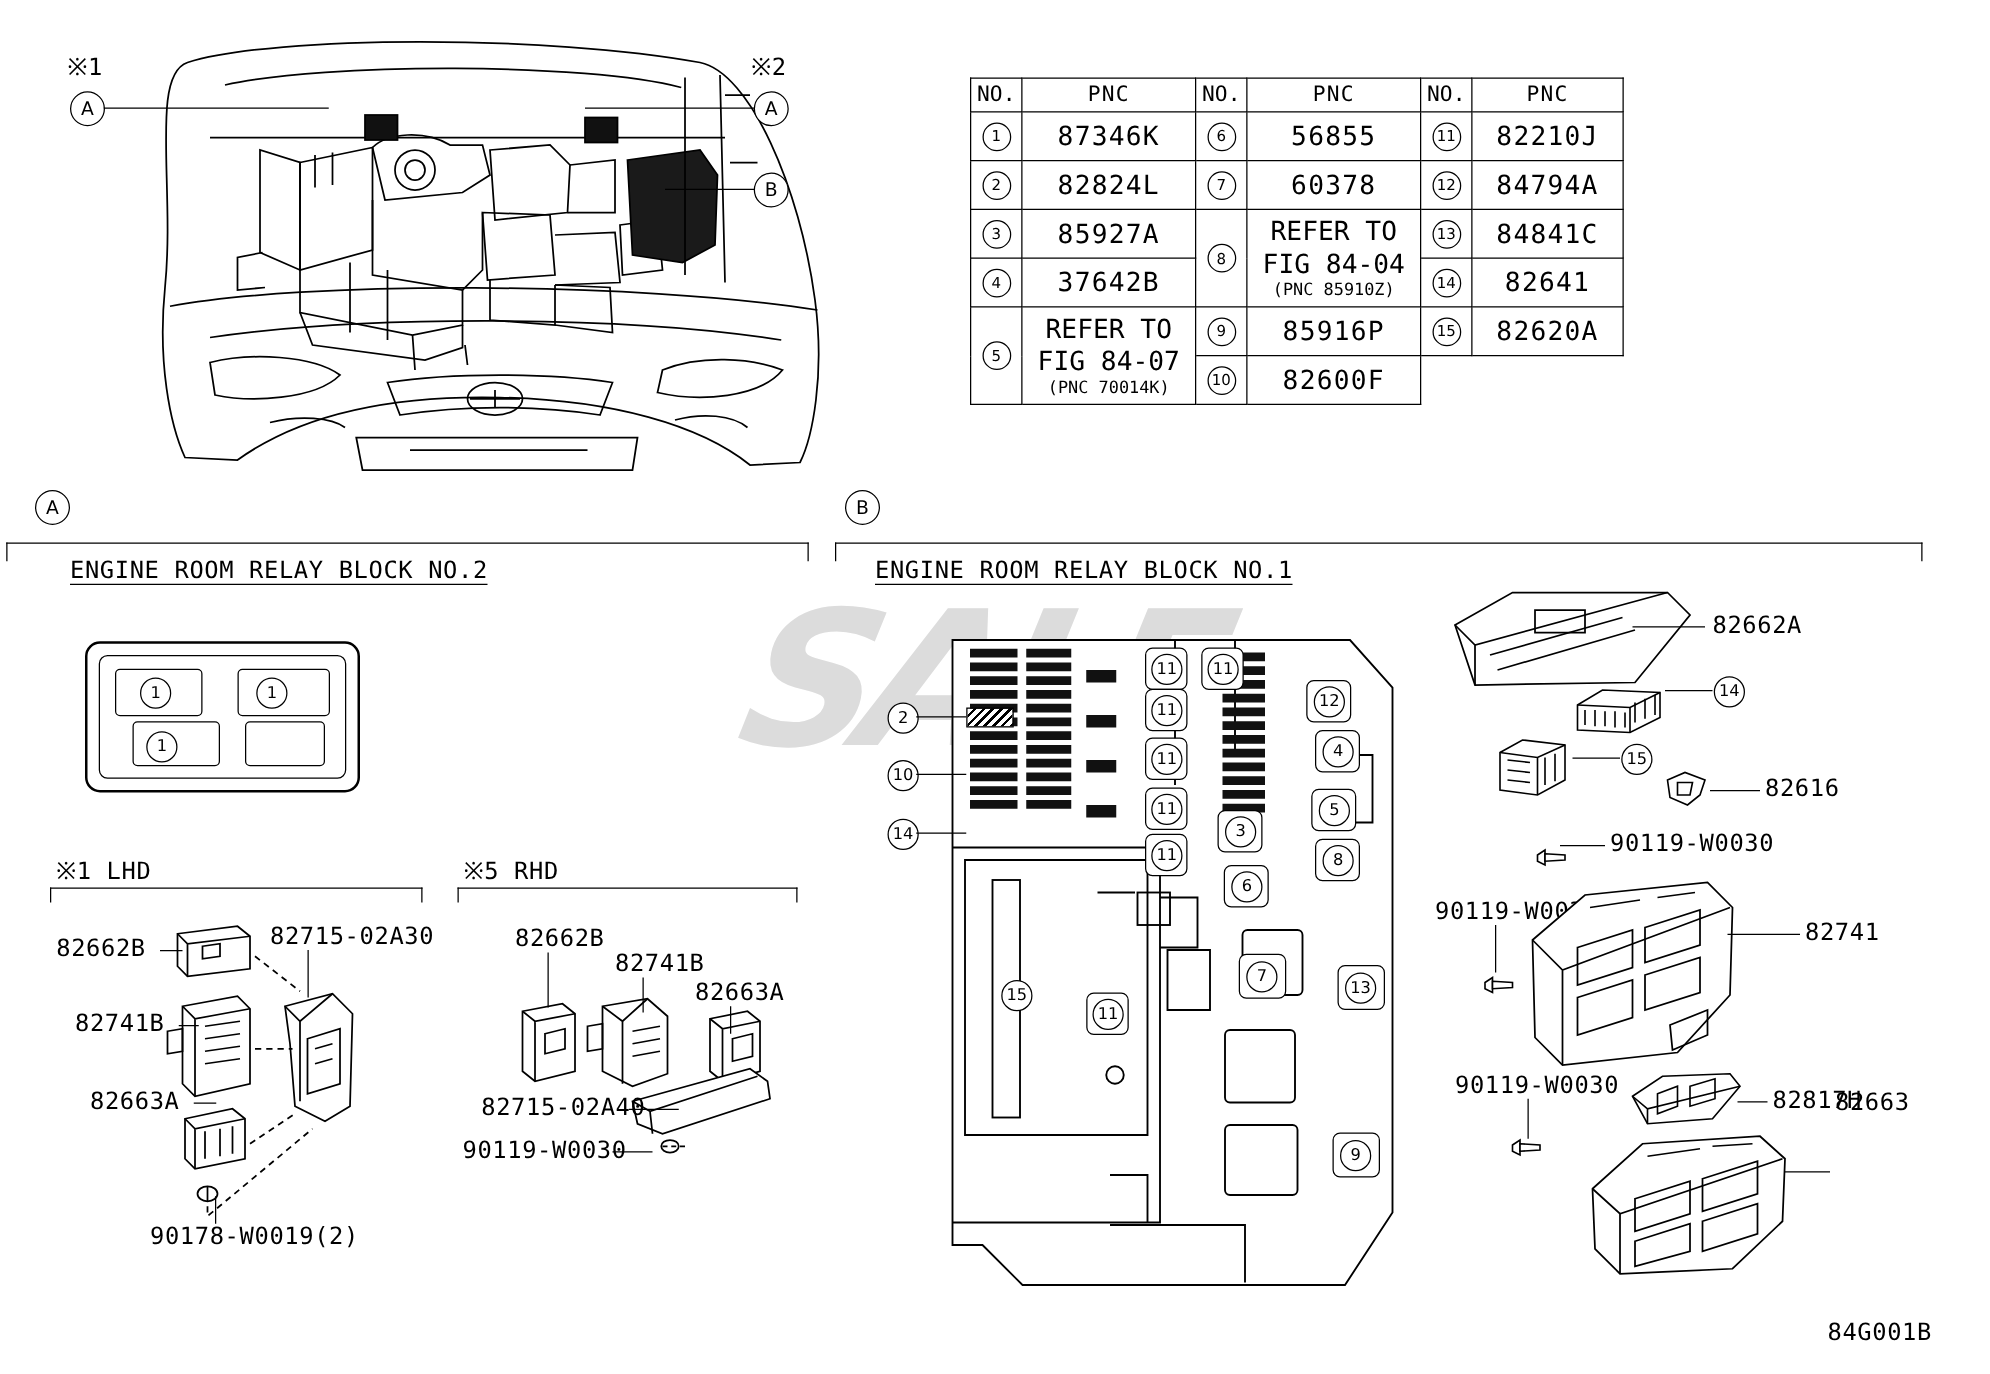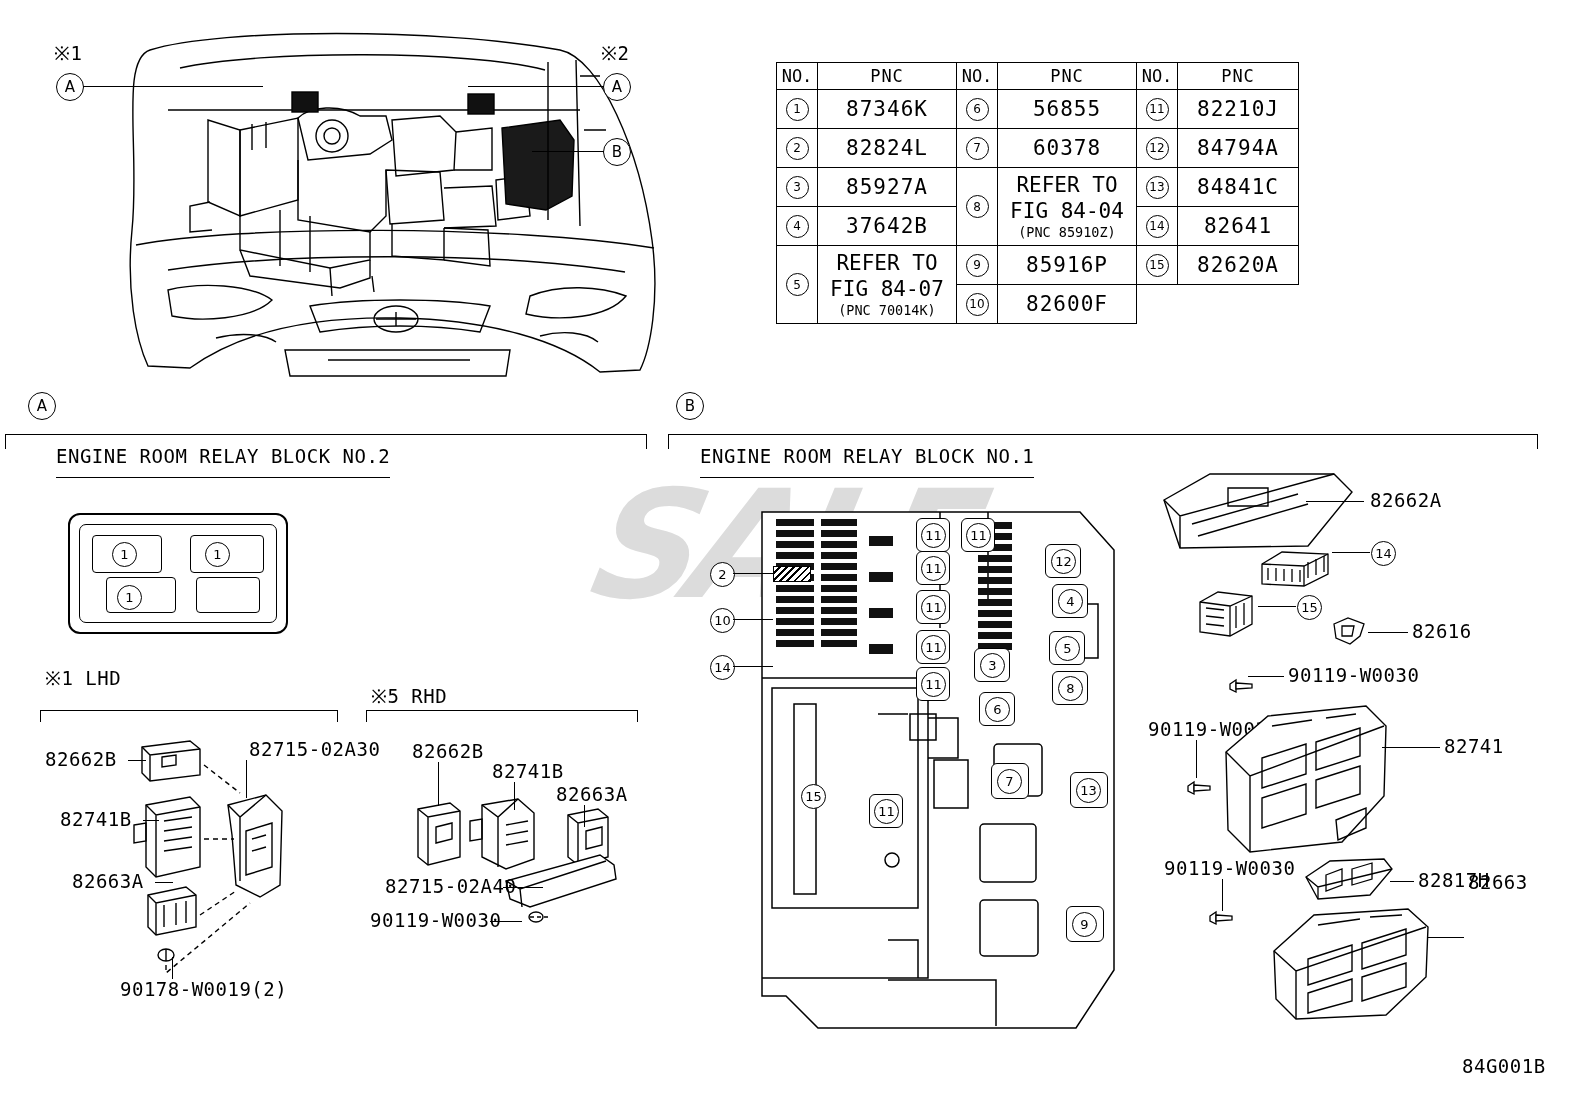--- a/index.html
+++ b/index.html
@@ -59,21 +59,21 @@
     letter-spacing: 0;
   }
   .refer .small { font-size: 13.5px; }
 
   
   .sec-label {
     font-family: "DejaVu Sans Mono", monospace;
     font-size: 19px;
     letter-spacing: 0.5px;
     border-bottom: 1.6px solid #000;
-    padding-bottom: 10px;
+    padding-bottom: 0;
     display: inline-block;
   }
   .bracket-top { border-top: 1.4px solid #000; }
   .bracket-left { border-left: 1.4px solid #000; }
   .bracket-right { border-right: 1.4px solid #000; }
 
   .lbl {
     font-family: "DejaVu Sans Mono", monospace;
     font-size: 19px;
     letter-spacing: 0.5px;
@@ -308,21 +308,21 @@
   <div id="relay2-inner"></div>
   <div class="relay2-cell" style="left:22px;top:20px;width:68px;height:36px;"></div>
   <div class="relay2-cell" style="left:120px;top:20px;width:72px;height:36px;"></div>
   <div class="relay2-cell" style="left:36px;top:62px;width:68px;height:34px;"></div>
   <div class="relay2-cell" style="left:126px;top:62px;width:62px;height:34px;"></div>
 </div>
 <div class="abs circ circ-md" style="left:112px;top:542px;">1</div>
 <div class="abs circ circ-md" style="left:205px;top:542px;">1</div>
 <div class="abs circ circ-md" style="left:117px;top:585px;">1</div>
 
-<div class="abs lbl" style="left:45px;top:665px;">※1 LHD</div>
+<div class="abs lbl" style="left:45px;top:683px;">※1 LHD</div>
 <div class="abs bracket-top bracket-left bracket-right" style="left:40px;top:710px;width:296px;height:11px;"></div>
 
 <div class="abs" style="left:120px;top:735px;width:220px;height:240px;">
   <svg width="220" height="240" viewBox="0 0 220 240" fill="none" stroke="#000" stroke-width="1.4">
 
     <path d="M22 12 L 70 6 L 80 14 L 80 40 L 30 46 L 22 38 Z" fill="#fff"></path>
     <path d="M22 12 L 30 20 L 80 14 M30 20 L 30 46"></path>
     <path d="M42 22 L 56 20 L 56 30 L 42 32 Z"></path>
 
     <path d="M26 70 L 70 62 L 80 72 L 80 132 L 36 142 L 26 132 Z" fill="#fff"></path>
@@ -351,21 +351,21 @@
 
 <div class="abs lbl" style="left:45px;top:748px;">82662B</div>
 <div class="abs hline" style="left:128px;top:760px;width:18px;"></div>
 
 <div class="abs lbl" style="left:60px;top:808px;">82741B</div>
 <div class="abs hline" style="left:143px;top:820px;width:16px;"></div>
 
 <div class="abs lbl" style="left:72px;top:870px;">82663A</div>
 <div class="abs hline" style="left:155px;top:882px;width:18px;"></div>
 
-<div class="abs lbl" style="left:249px;top:738px;">82715-02A30</div>
+<div class="abs lbl" style="left:216px;top:738px;">82715-02A30</div>
 <div class="abs" style="left:246px;top:760px;width:1.3px;height:38px;background:#000;"></div>
 
 <div class="abs lbl" style="left:120px;top:978px;">90178-W0019(2)</div>
 <div class="abs" style="left:172px;top:957px;width:1.3px;height:22px;background:#000;"></div>
 
 <div class="abs lbl" style="left:371px;top:683px;">※5 RHD</div>
 <div class="abs bracket-top bracket-left bracket-right" style="left:366px;top:710px;width:270px;height:11px;"></div>
 
 <div class="abs" style="left:410px;top:795px;width:230px;height:130px;">
   <svg width="230" height="130" viewBox="0 0 230 130" fill="none" stroke="#000" stroke-width="1.4">

